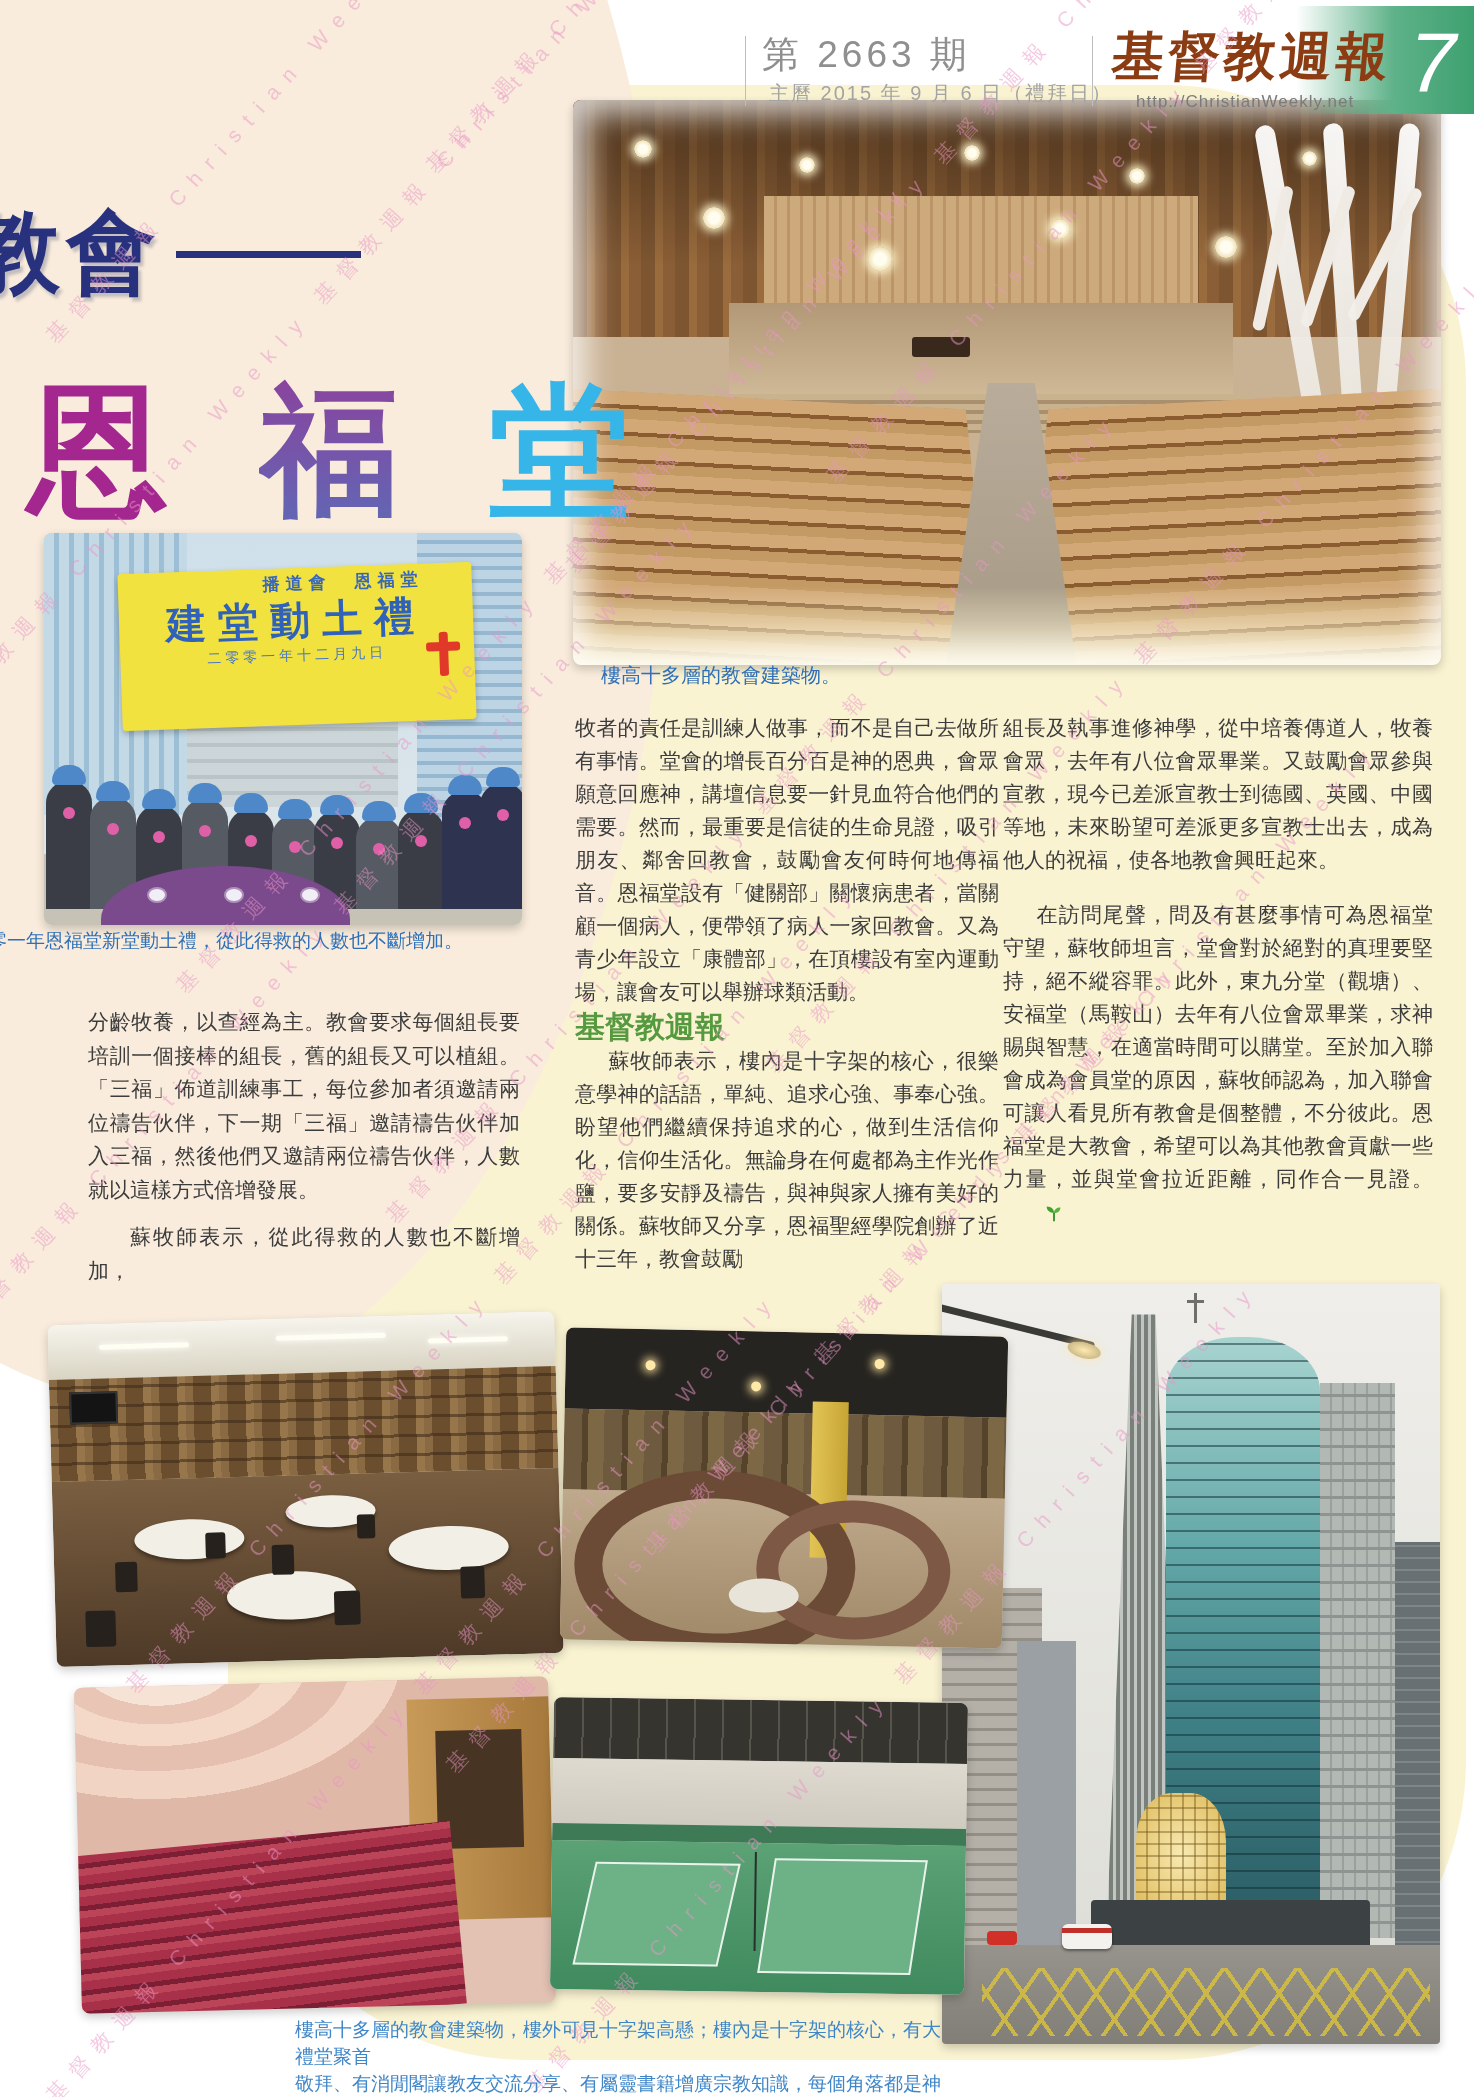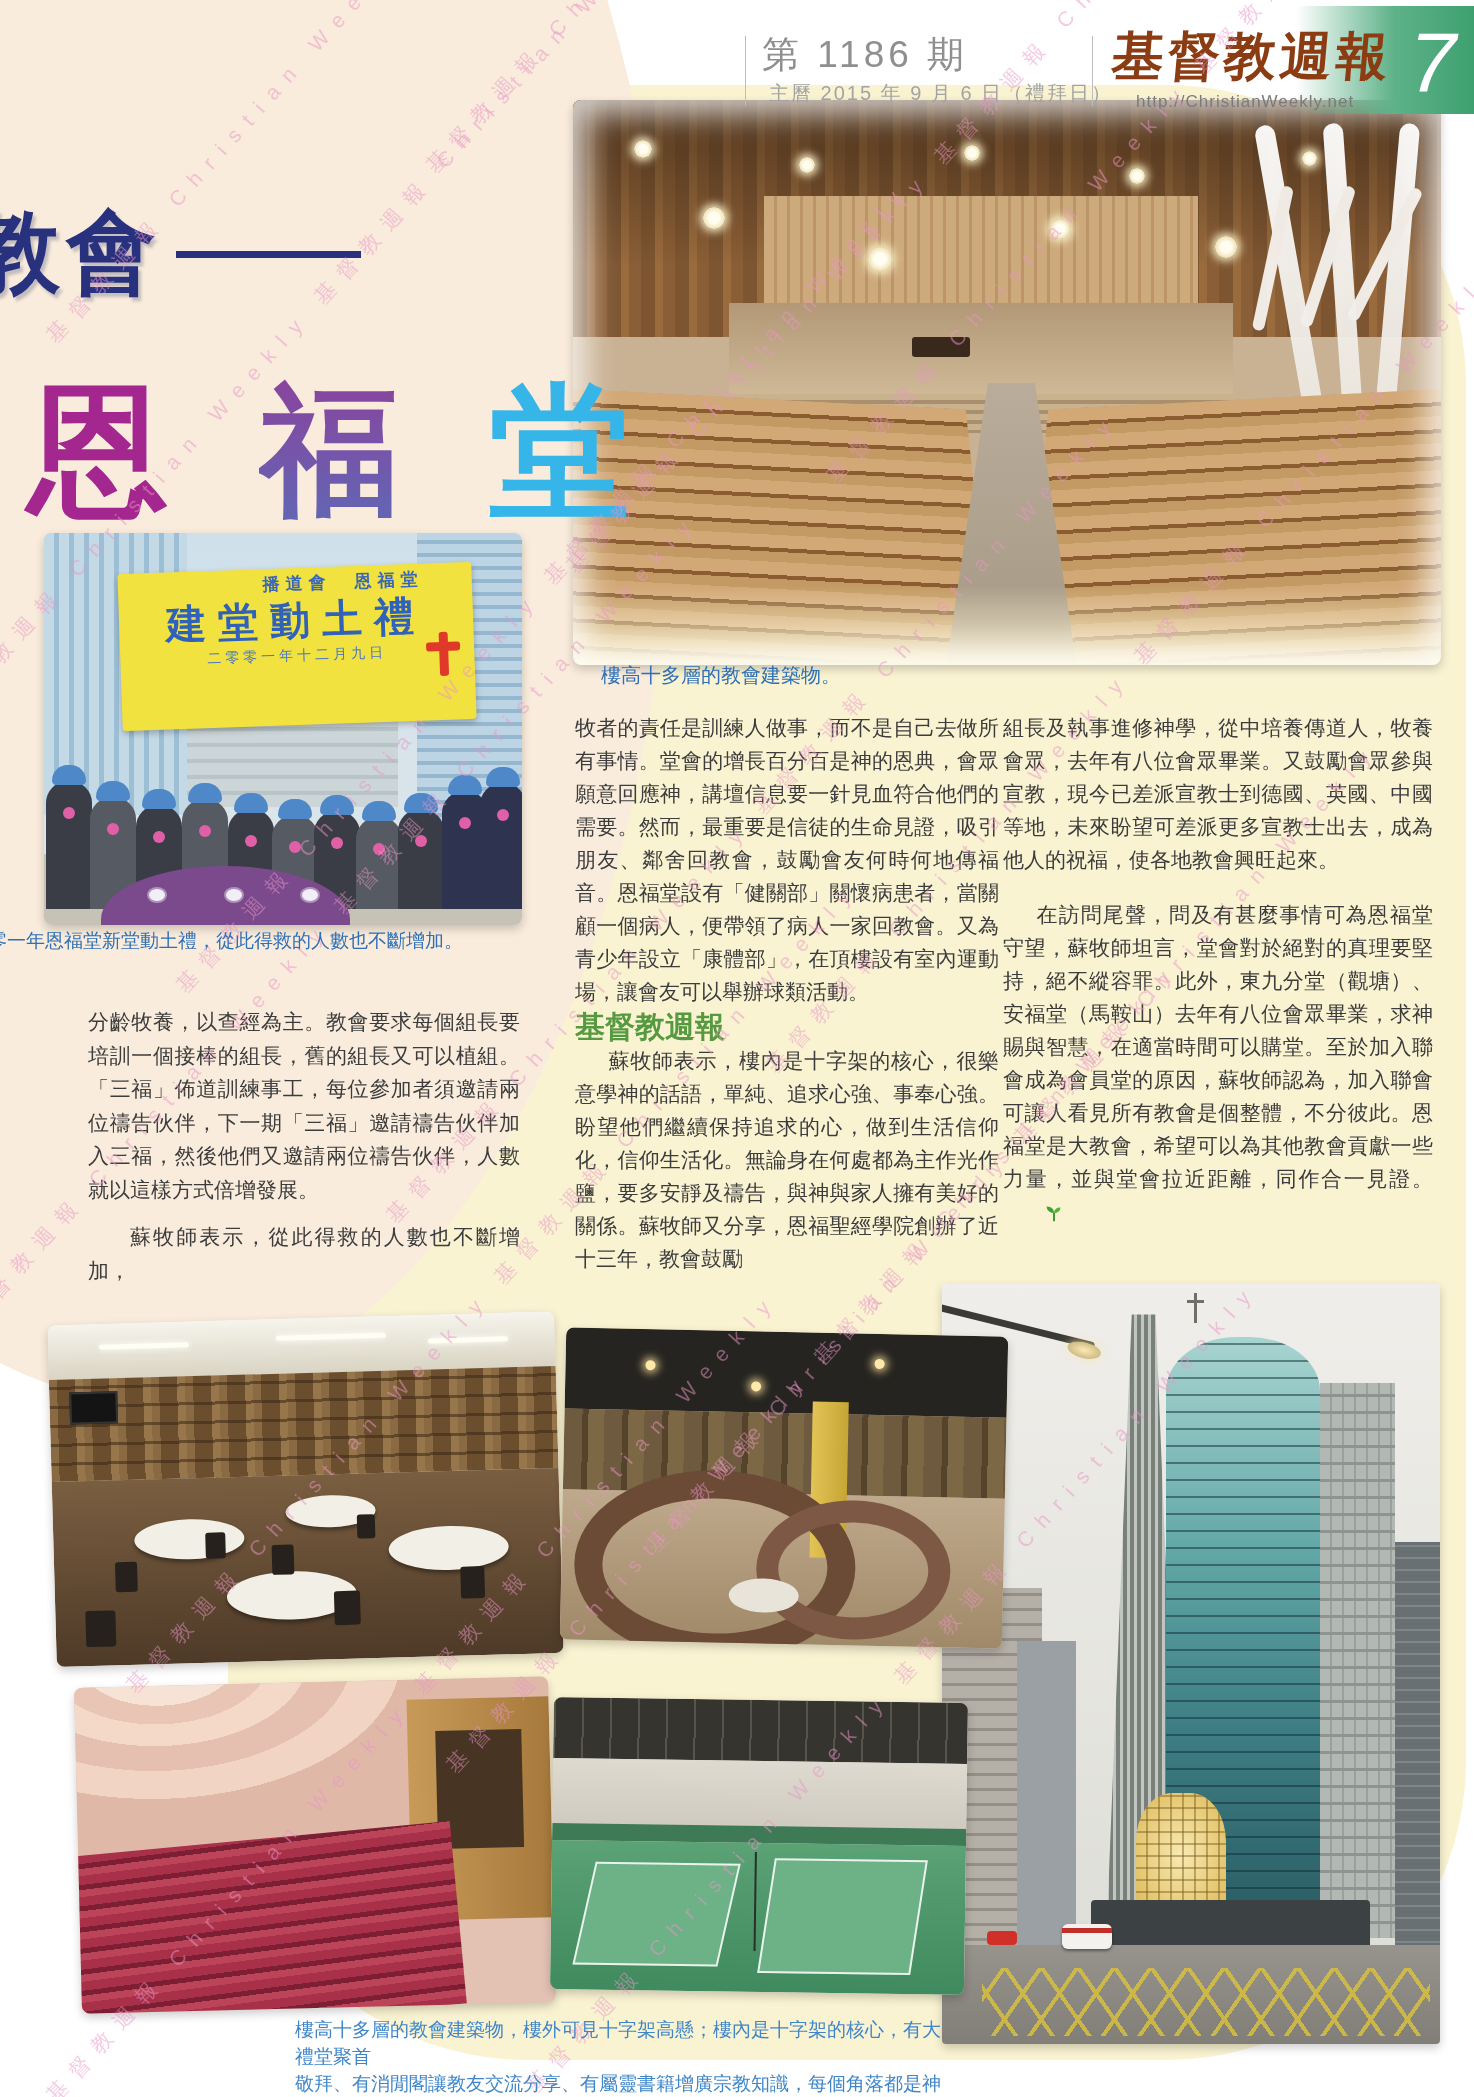--- a/index.html
+++ b/index.html
@@ -236,21 +236,21 @@
 </style>
 </head>
 <body>
 
 <div id="page">
 
   <div class="blob-yellow"></div>
   <div class="blob-cream"></div>
 
   <div class="hdr-div" style="left:745px;"></div>
-  <div class="issue">第 1186 期</div>
+  <div class="issue">第 2663 期</div>
   <div class="pubdate">主曆 2015 年 9 月 6 日（禮拜日）</div>
   <div class="hdr-div" style="left:1092px;"></div>
   <div class="masthead">基督教週報</div>
   <div class="site-url">http://ChristianWeekly.net</div>
   <div class="corner-green"></div>
   <div class="page-num">7</div>
 
   <div class="kicker"><span>教會</span><span class="kicker-dash"></span></div>
   <div class="big-title">
     <span class="bt-1">恩</span>

